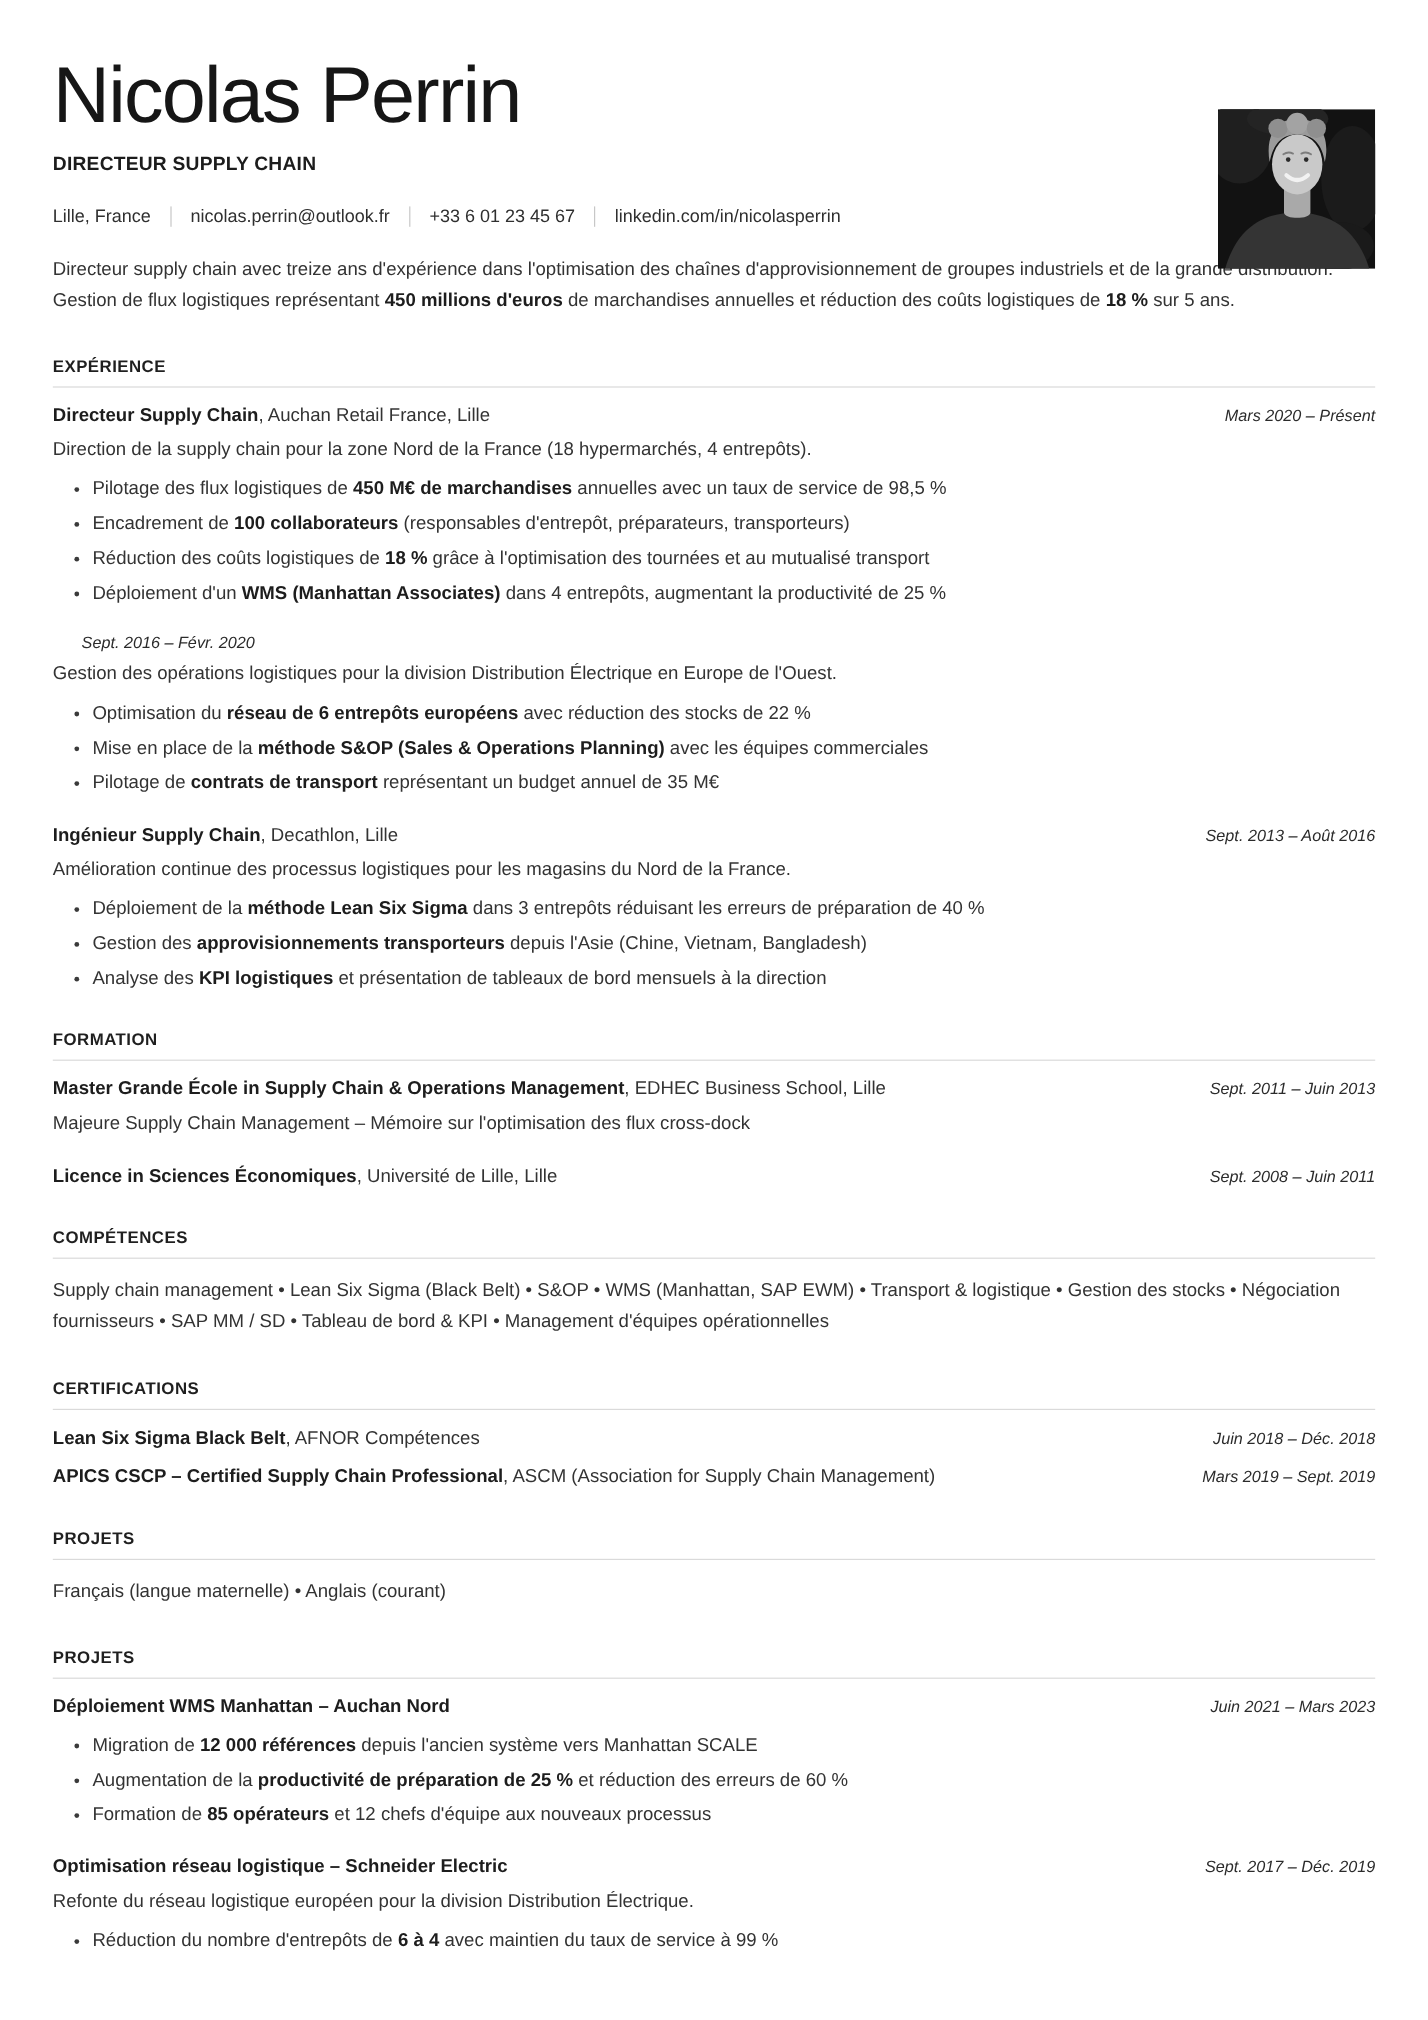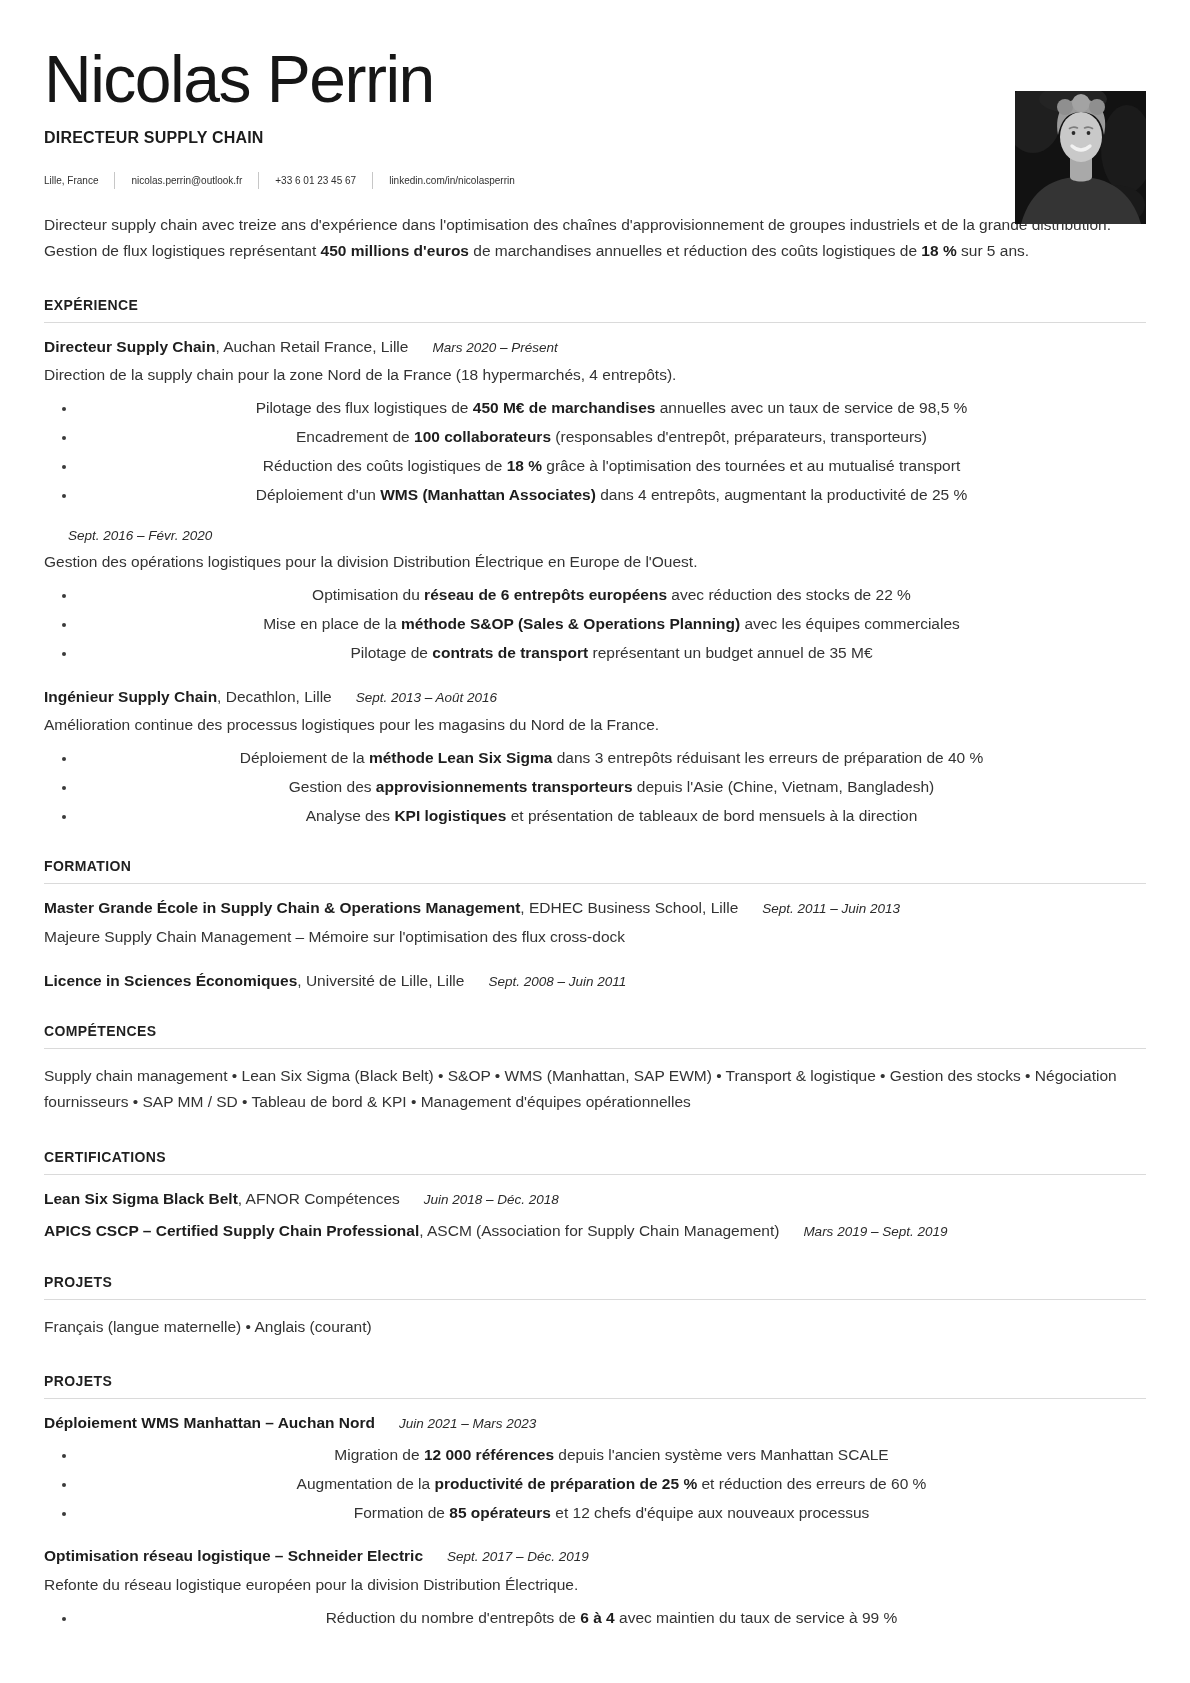--- a/index.html
+++ b/index.html
@@ -17,38 +17,38 @@
   }
   .page{position:relative;padding:0 44px;}
 
   
   .photo{position:absolute;top:45px;right:44px;width:131px;height:133px;display:block;}
   h1.name{
     margin:46px 0 0;font-size:66px;font-weight:400;line-height:1.02;
     letter-spacing:-1.5px;color:#161616;
   }
   .role{margin-top:16px;font-size:16px;font-weight:700;letter-spacing:.2px;color:#1c1c1c;}
-  .contact{margin-top:25px;display:flex;align-items:center;font-size:10px;color:#2f2f2f;}
+  .contact{margin-top:25px;display:flex;align-items:center;font-size:15px;color:#2f2f2f;}
   .contact .sep{width:1px;height:17px;background:#c7c7c7;margin:0 16px;flex:none;}
   .summary{margin:23px 0 0;font-size:15.5px;line-height:1.66;color:var(--text);}
 
   
   h2.sec{
     margin:33px 0 0;font-size:14px;font-weight:700;
     letter-spacing:.4px;color:var(--heading);
   }
   .rule{height:1px;background:var(--rule);margin-top:9px;}
 
   .entry{margin-top:14px;}
   .entry + .entry{margin-top:24px;}
-  .entry-head{display:flex;align-items:baseline;}
+  .entry-head{display:flex;justify-content:space-between;align-items:baseline;}
   .entry-title{margin:0;font-size:15.5px;font-weight:400;color:var(--text);line-height:1.25;}
   .date{font-size:13.5px;font-style:italic;color:var(--date);white-space:nowrap;margin-left:24px;flex:none;}
   .desc{margin:9px 0 0;font-size:15.5px;line-height:1.3;}
-  ul.bullets{margin:13px 0 0;padding-left:33px;list-style:disc;text-align:center;}
+  ul.bullets{margin:13px 0 0;padding-left:33px;list-style:disc;}
   ul.bullets li{font-size:15.5px;line-height:1.25;margin-bottom:9.5px;}
   ul.bullets li::marker{color:#3a3a3a;font-size:13px;}
   .para{margin:14px 0 0;font-size:15.5px;line-height:1.7;}
 
   .b{font-weight:700;color:var(--bold);}
   .certs .entry{margin-top:14px;}
   .certs .entry + .entry{margin-top:13px;}
 </style>
 </head>
 <body>

